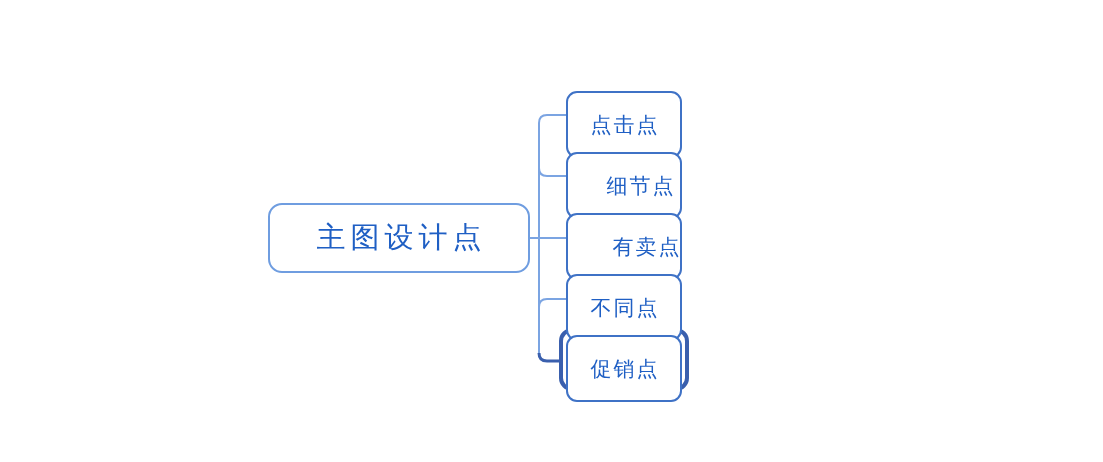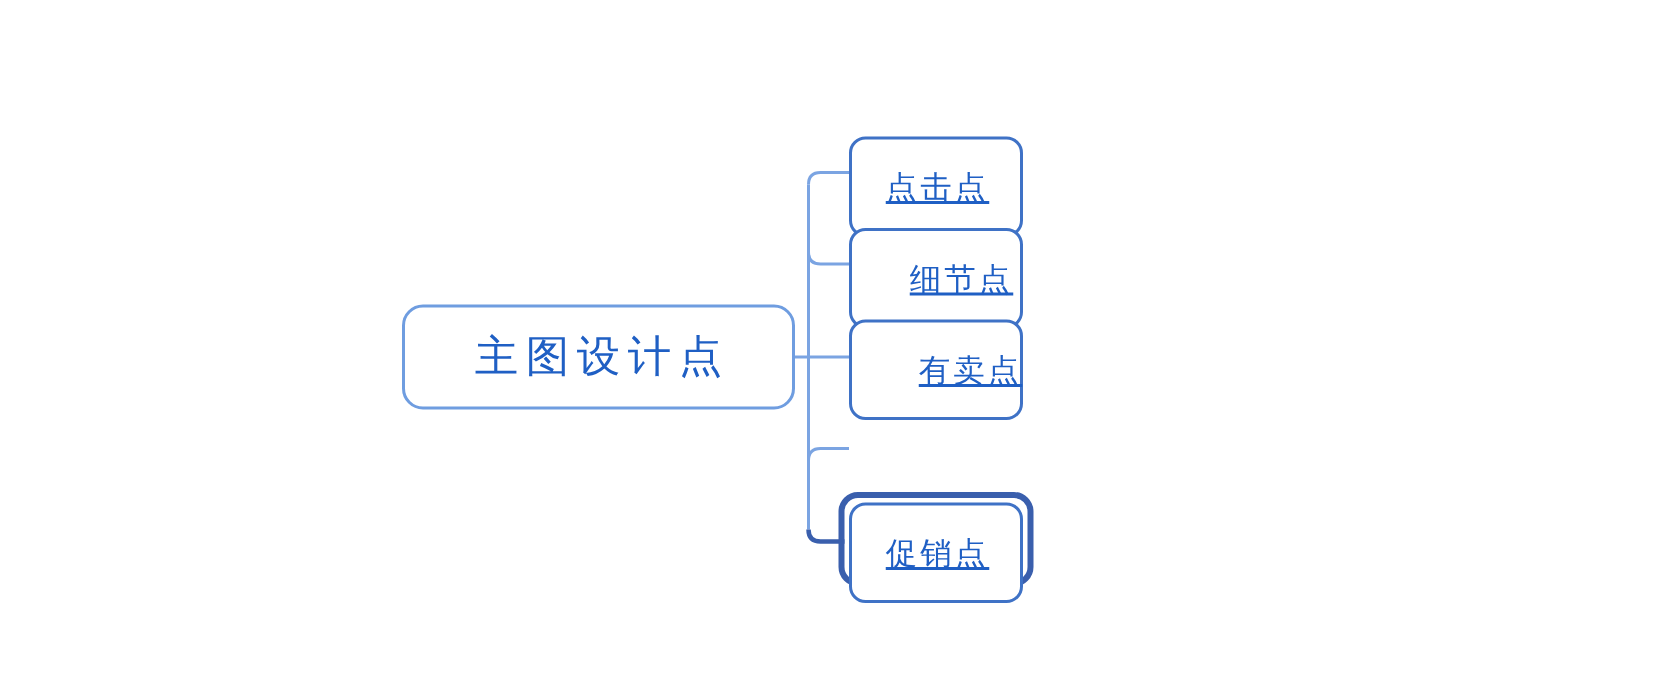--- a/index.html
+++ b/index.html
@@ -60,21 +60,20 @@
   .child-node {
     left: 566px;
     width: 116px;
     height: 67px;
     border: 2px solid #3f72c6;
     border-radius: 11px;
     font-size: 21px;
     letter-spacing: 2px;
     text-indent: 2px;
     z-index: 3;
-    text-decoration: underline;
   }
   .child-node.c0 { top: 91px;  }
   .child-node.c1 { top: 152px; padding-left: 32px; }
   .child-node.c2 { top: 213px; padding-left: 44px; }
   .child-node.c3 { top: 274px; }
   .child-node.c4 { top: 335px; }
 
   
   #selection-frame {
     position: absolute;
@@ -114,16 +113,17 @@
   <div id="selection-frame"></div>
 
   <div class="node" id="root-node">主图设计点</div>
 
   <div class="node child-node c0">点击点</div>
 
   <div class="node child-node c1">细节点</div>
 
   <div class="node child-node c2">有卖点</div>
 
+  <div class="node child-node c3">不同点</div>
 
   <div class="node child-node c4">促销点</div>
 
 </div>
 
 </body></html>

